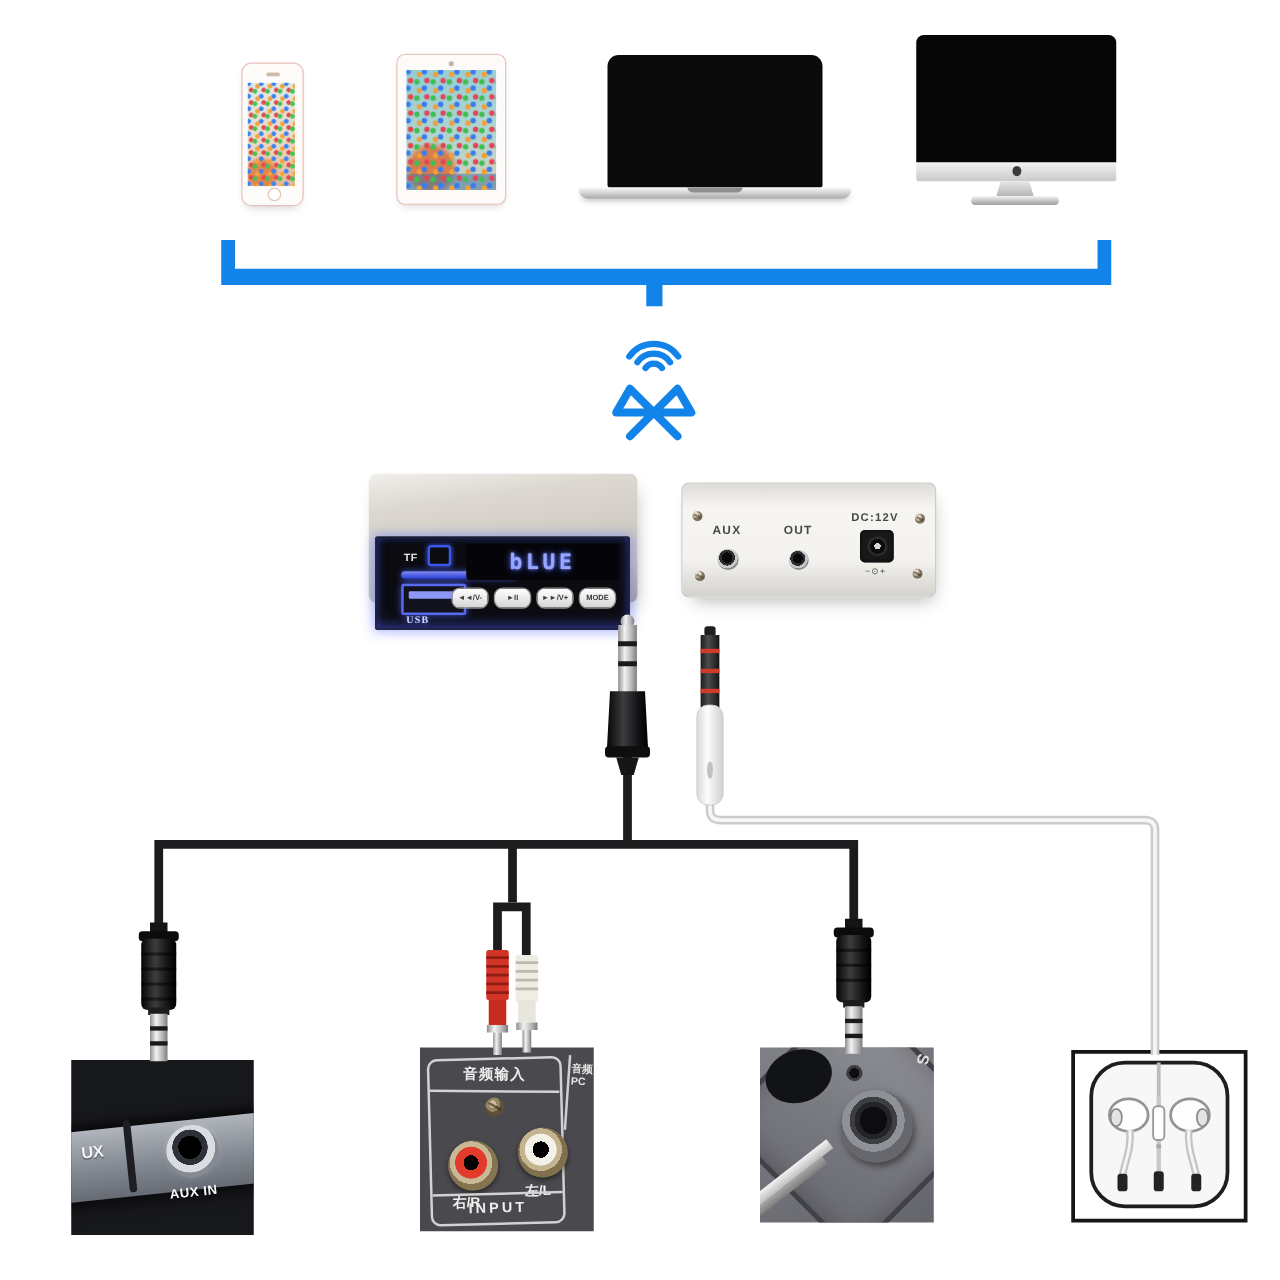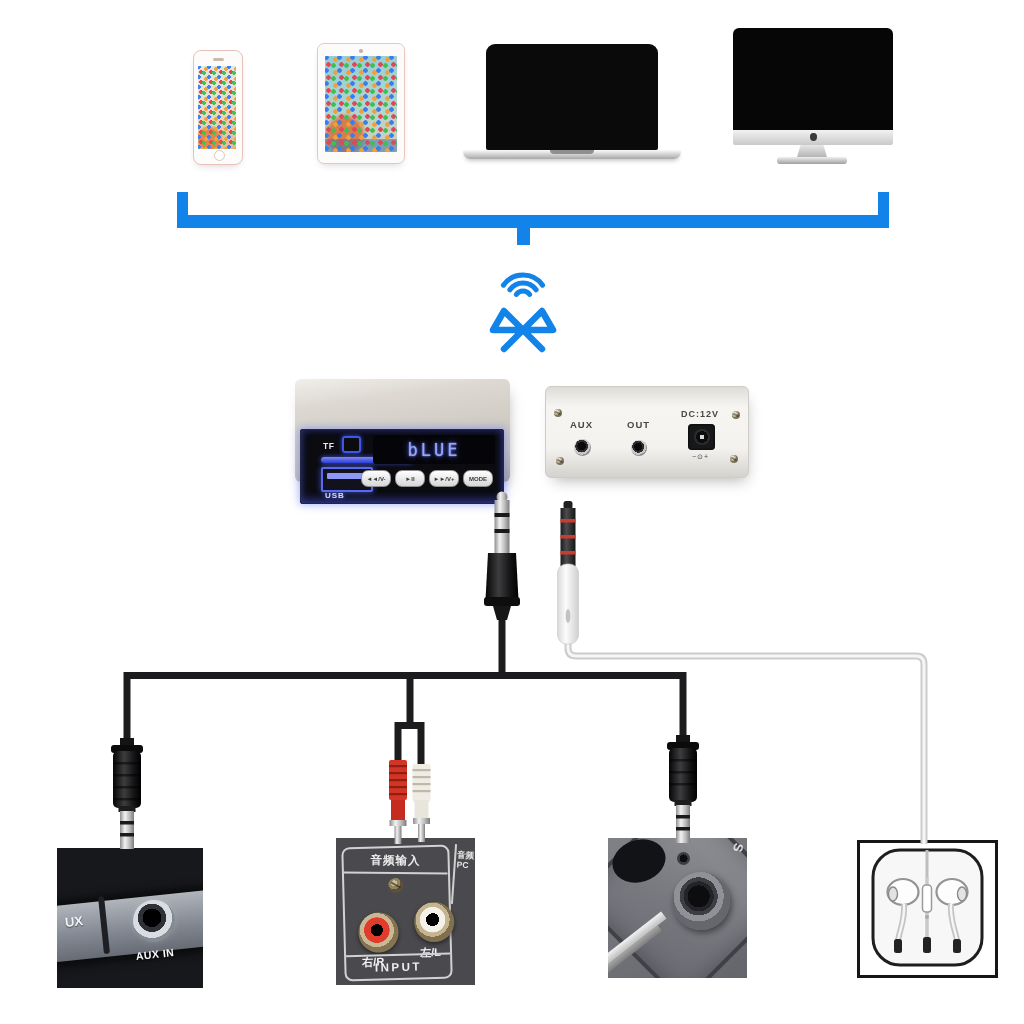--- a/index.html
+++ b/index.html
@@ -58,24 +58,24 @@
      box-shadow:0 0 9px 1px rgba(70,95,255,.45), inset 0 -4px 9px rgba(80,100,255,.45), inset 0 2px 6px rgba(80,100,255,.2);margin-top:15px;}
   .rxf-tf{left:22px;top:11px;font-size:8.5px;font-weight:bold;color:#e9e9ef;letter-spacing:.5px;}
   .rxf-tficon{left:41px;top:6px;width:15px;height:13px;border:2px solid #3c58ea;border-radius:3px;
      box-shadow:0 0 4px rgba(70,95,255,.8);}
   .rxf-slot{left:20px;top:26.5px;width:92px;height:6px;border-radius:3px;
      background:linear-gradient(#7d8bf4,#2c3ed6);box-shadow:0 0 5px rgba(80,100,255,.8);}
   .rxf-usb{left:20px;top:37px;width:48px;height:21px;border:2px solid #5a6af0;border-radius:2px;
      background:#12121c;box-shadow:0 0 6px rgba(80,100,255,.7);}
   .rxf-usb-tongue{left:4px;top:4px;width:36px;height:6px;background:#8d98f6;border-radius:1px;}
   .rxf-usb-label{left:24px;top:61px;font-size:8px;font-weight:bold;color:#d4daff;letter-spacing:1px;
-     text-shadow:0 0 4px rgba(90,110,255,.9);}
+     text-shadow:0 0 4px rgba(90,110,255,.9);font-family:Liberation Serif, serif;}
   .rxf-display{left:72px;top:5px;width:122px;height:29px;background:#050509;border-radius:3px;
      display:flex;align-items:center;justify-content:center;}
-  .rxf-display-text{font-family:"DejaVu Sans Mono",monospace;font-size:17px;font-weight:normal;color:#97a6ff;
+  .rxf-display-text{font-family:"DejaVu Sans Mono",monospace;font-size:17px;font-weight:bold;color:#97a6ff;
      letter-spacing:3px;text-shadow:0 0 6px #4d61ff,0 0 2px #aab4ff;}
   .rxf-btn{top:40px;width:28px;height:15px;border-radius:7px;background:linear-gradient(#ffffff,#d6d6d6);
      border:1px solid #8f8f8f;display:flex;align-items:center;justify-content:center;
      font-size:6px;font-weight:bold;color:#3a3a3a;}
   .rxf-b0{left:60px;} .rxf-b1{left:94px;} .rxf-b2{left:128px;} .rxf-b3{left:162px;}
 
   
   .rx-back{left:545px;top:386px;width:202px;height:90px;border-radius:6px;border:1px solid #cfccc6;
      background:linear-gradient(180deg,#dedcd7 0%,#f6f5f2 22%,#f3f2ef 68%,#d4d2cd 100%);
      box-shadow:3px 8px 14px -6px rgba(0,0,0,.3);}

